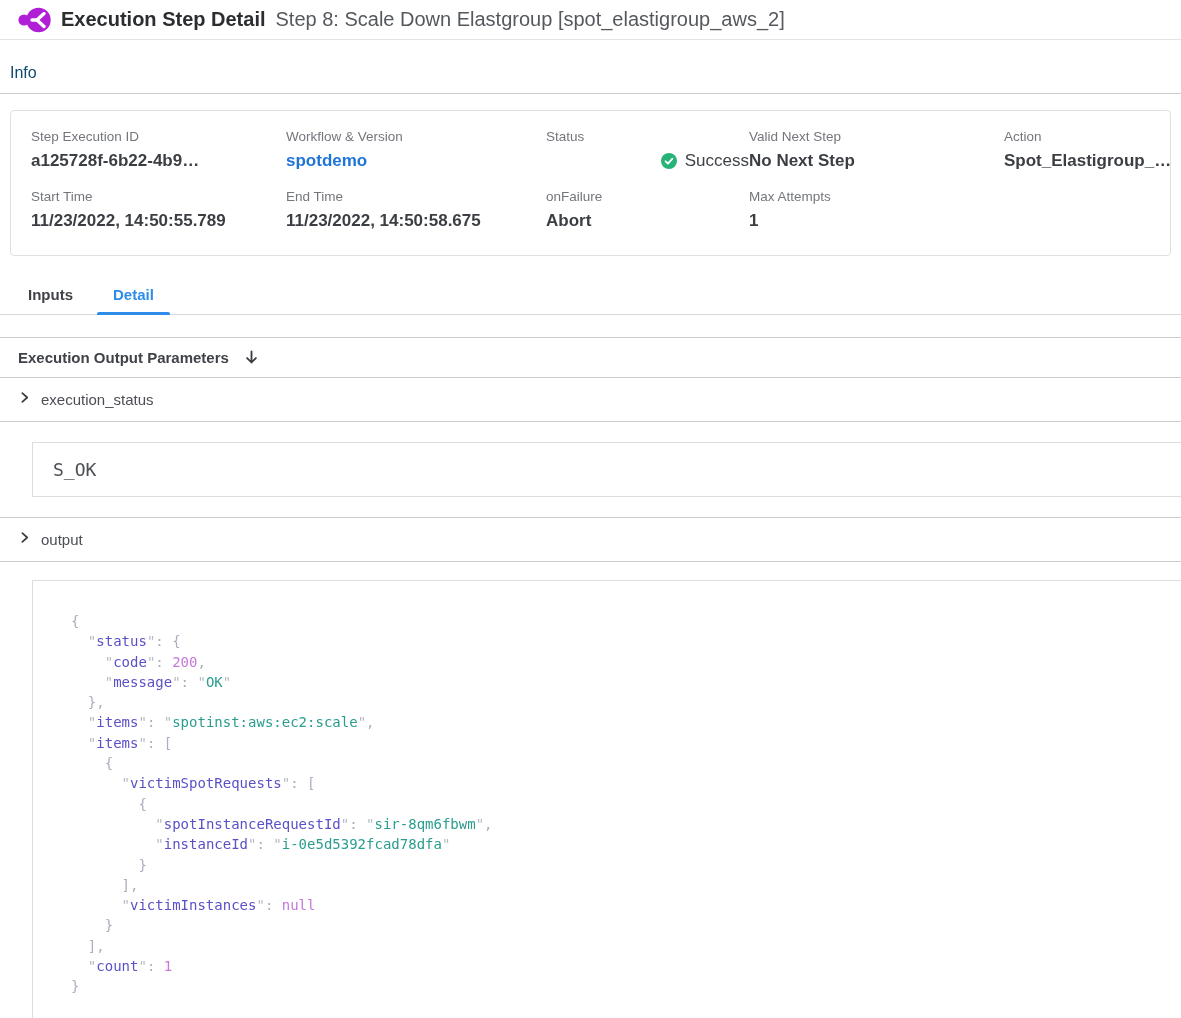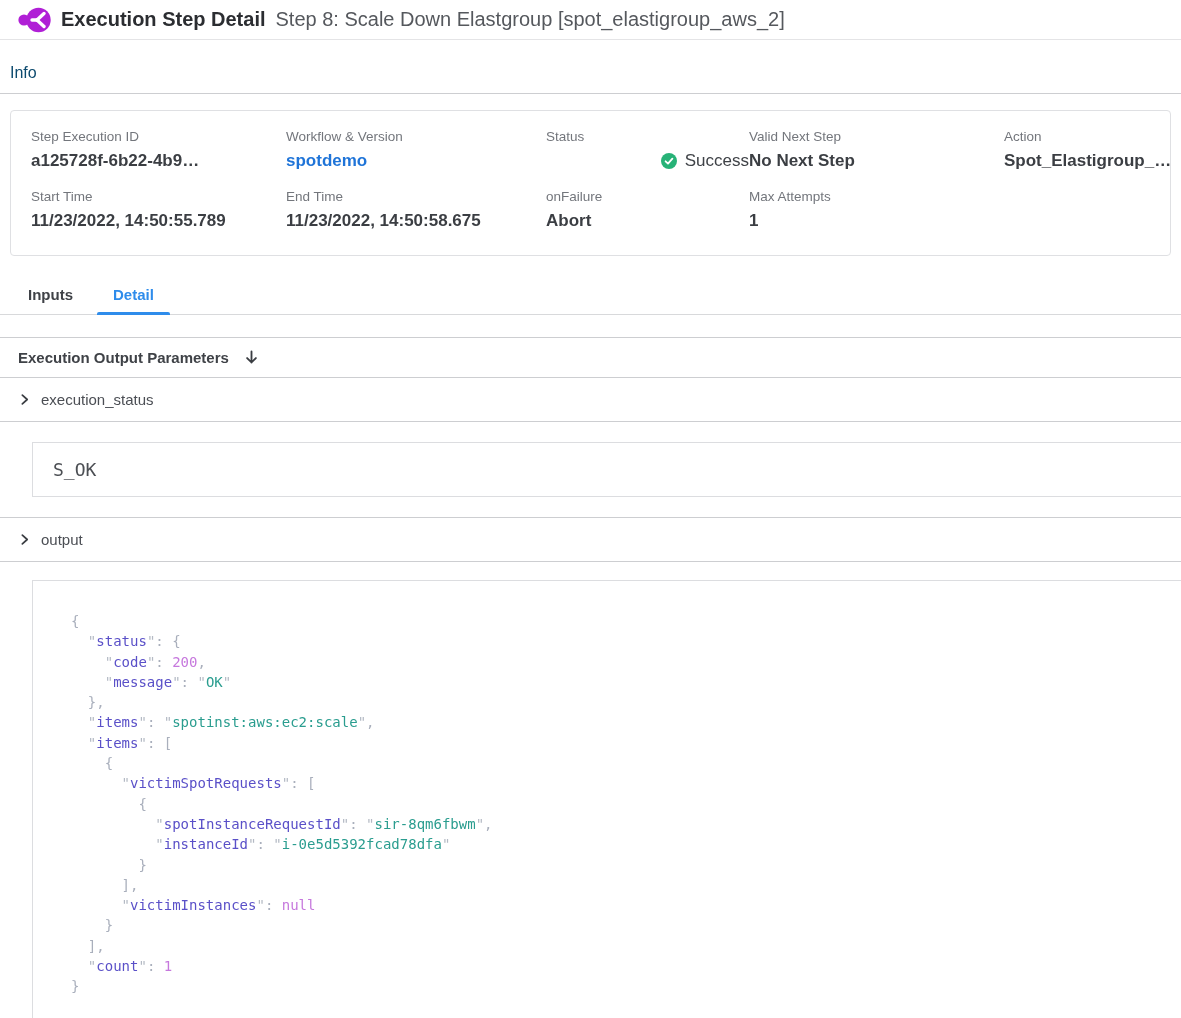--- a/index.html
+++ b/index.html
@@ -106,21 +106,21 @@
   }
   .params-title {
     font-size: 15px;
     font-weight: 700;
     color: #3f4247;
   }
   .dl-icon { display: flex; align-items: center; cursor: pointer; }
 
   .param-row {
     display: flex;
-    align-items: center;
+    align-items: flex-start;
     gap: 10px;
     padding: 13px 0 13px 18px;
     cursor: pointer;
   }
   .param-name { font-size: 15px; color: #4b4e54; }
   .chev { display: flex; align-items: center; }
 
   
   .value-box {
     margin: 20px -2px 20px 32px;

